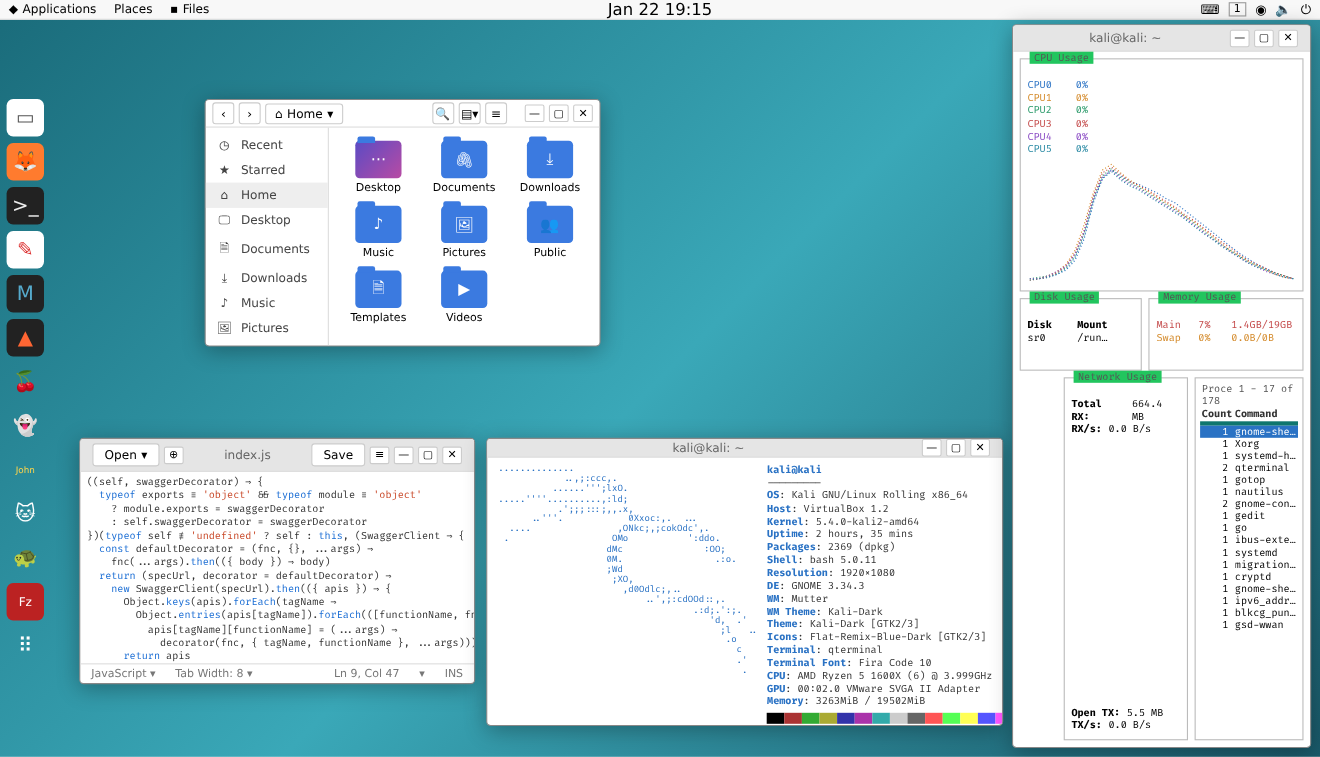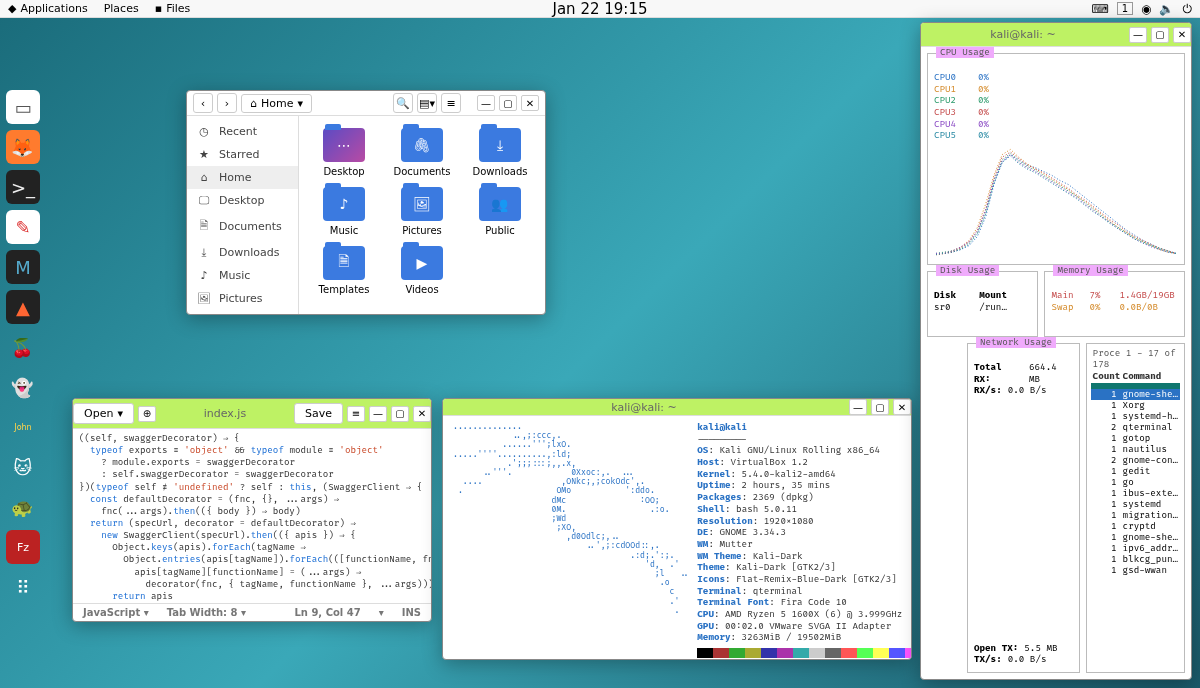--- a/index.html
+++ b/index.html
@@ -33,22 +33,22 @@
   font-size: 18px; color: #fff;
 }
 
 
 .window {
   position: absolute; background: #fff; border: 1px solid #888;
   border-radius: 4px; box-shadow: 0 4px 20px rgba(0,0,0,0.3);
   display: flex; flex-direction: column; overflow: hidden;
 }
 .titlebar {
-  height: 24px; background: #bef264; border-bottom: 1px solid #ddd;
-  display: flex; align-items: center; padding: 0 0; gap: 4px;
+  height: 24px; background: #e5e5e5; border-bottom: 1px solid #ddd;
+  display: flex; align-items: center; padding: 0 11px; gap: 4px;
 }
 .titlebar .title { flex: 1; text-align: center; font-size: 11px; color: #666; }
 .tb-btn {
   width: 18px; height: 16px; border: 1px solid #ccc; background: #fff;
   font-size: 10px; display: flex; align-items: center; justify-content: center;
   border-radius: 2px; cursor: pointer;
 }
 
 
 #nautilus { left: 186px; top: 90px; width: 360px; height: 225px; }
@@ -102,21 +102,21 @@
   font-size: 11px; background: #fff; display: flex; align-items: center; gap: 4px;
 }
 #gedit .code {
   flex: 1; overflow: hidden; font-family: "Fira Code", "DejaVu Sans Mono", monospace;
   font-size: 9px; line-height: 1.35; padding: 4px 6px; white-space: pre; color: #333;
 }
 #gedit .code .kw { color: #1a6dd4; }
 #gedit .code .str { color: #c94a2a; }
 #gedit .statusbar {
   height: 18px; border-top: 1px solid #ddd; display: flex;
-  align-items: center; gap: 18px; padding: 0 10px; font-size: 10px; color: #777; font-weight: bold;
+  align-items: center; gap: 18px; padding: 0 10px; font-size: 10px; color: #777;
 }
 #gedit .statusbar span.right { margin-left: auto; }
 
 
 #term1 { left: 442px; top: 398px; width: 470px; height: 262px; }
 #term1 .term-body {
   flex: 1; font-family: "Fira Code", monospace; font-size: 9px; line-height: 1.3;
   padding: 6px 10px; display: flex; gap: 8px; color: #333;
 }
 #term1 .ascii { color: #2a72c4; white-space: pre; font-size: 8px; line-height: 1.15; }
@@ -126,41 +126,41 @@
 #term1 .colors div { width: 16px; height: 10px; }
 
 
 #term2 { left: 920px; top: 22px; width: 272px; height: 658px; background: #fff; }
 #term2 .term-body {
   flex: 1; font-family: "Fira Code", monospace; font-size: 9px;
   padding: 6px; display: flex; flex-direction: column; gap: 6px;
 }
 .panel { border: 1px solid #bbb; padding: 18px 6px 6px 6px; position: relative; }
 .panel-title {
-  position: absolute; top: -7px; left: 8px; background: #f0abfc;
+  position: absolute; top: -7px; left: 8px; background: #22c55e;
   padding: 0 4px; font-size: 9px; color: #555;
 }
 #cpu-panel { height: 212px; }
 .cpu-list { line-height: 1.3; }
 .cpu-row { display: flex; gap: 10px; }
 .cpu-name { width: 34px; }
 .cpu-graph {
   position: absolute; bottom: 8px; left: 8px; right: 8px; height: 130px;
   overflow: hidden;
 }
 .row2 { display: flex; gap: 6px; }
 #disk-panel { flex: 1; height: 66px; }
 #mem-panel { flex: 1.3; height: 66px; }
 #temp-panel { height: 88px; }
 .row3 { display: flex; gap: 6px; flex: 1; }
 #net-panel { width: 118px; display: flex; flex-direction: column; margin-left: 40px; }
 #proc-panel { flex: 1; padding: 4px; }
 #proc-panel .proc-head {
   background: #fff; color: #333; padding: 1px 2px;
-  display: flex; font-weight: bold; border-bottom: 6px solid #0f766e; justify-content: flex-end;
+  display: flex; font-weight: bold; border-bottom: 4px solid #0f766e; justify-content: flex-end;
 }
 #proc-panel .proc-row { display: flex; padding: 0 2px; }
 #proc-panel .proc-row.sel { background: #2a72c4; color: #fff; }
 .proc-count { width: 30px; text-align: right; padding-right: 6px; }
 .proc-cmd { flex: 1; overflow: hidden; white-space: nowrap; }
 .mem-row, .disk-row, .net-row { display: flex; gap: 6px; line-height: 1.3; }
 .net-bottom { margin-top: auto; }
 </style>
 </head>
 <body>

